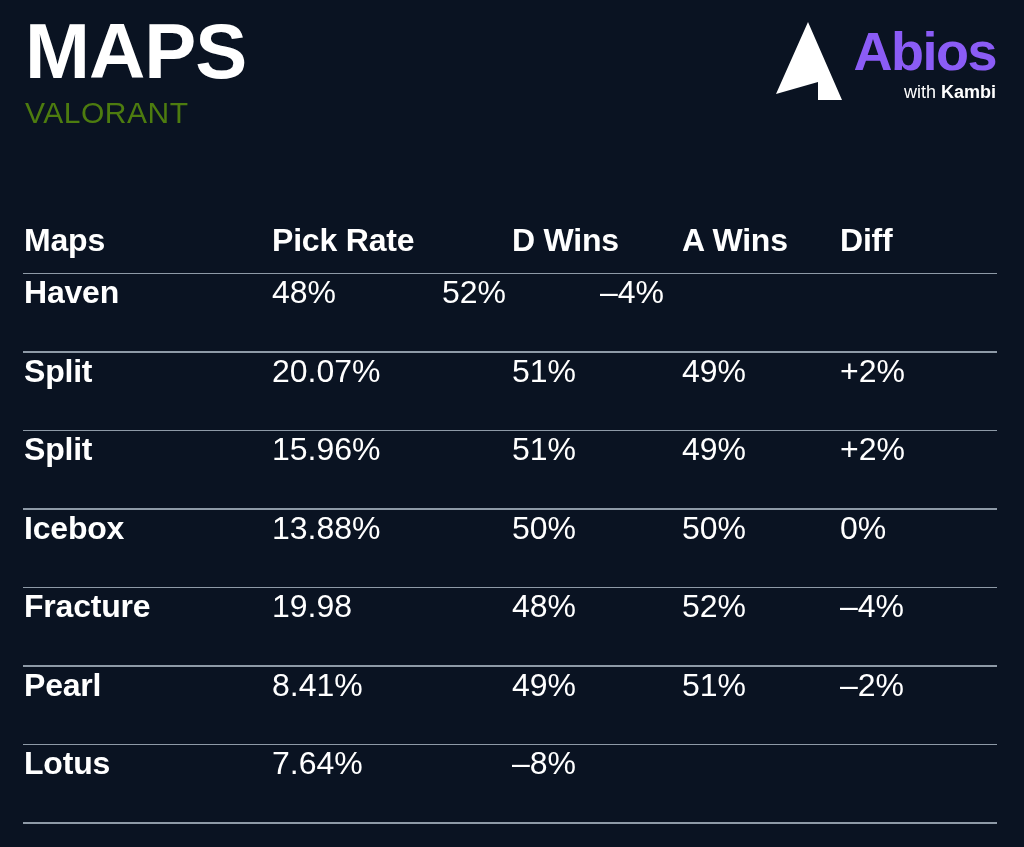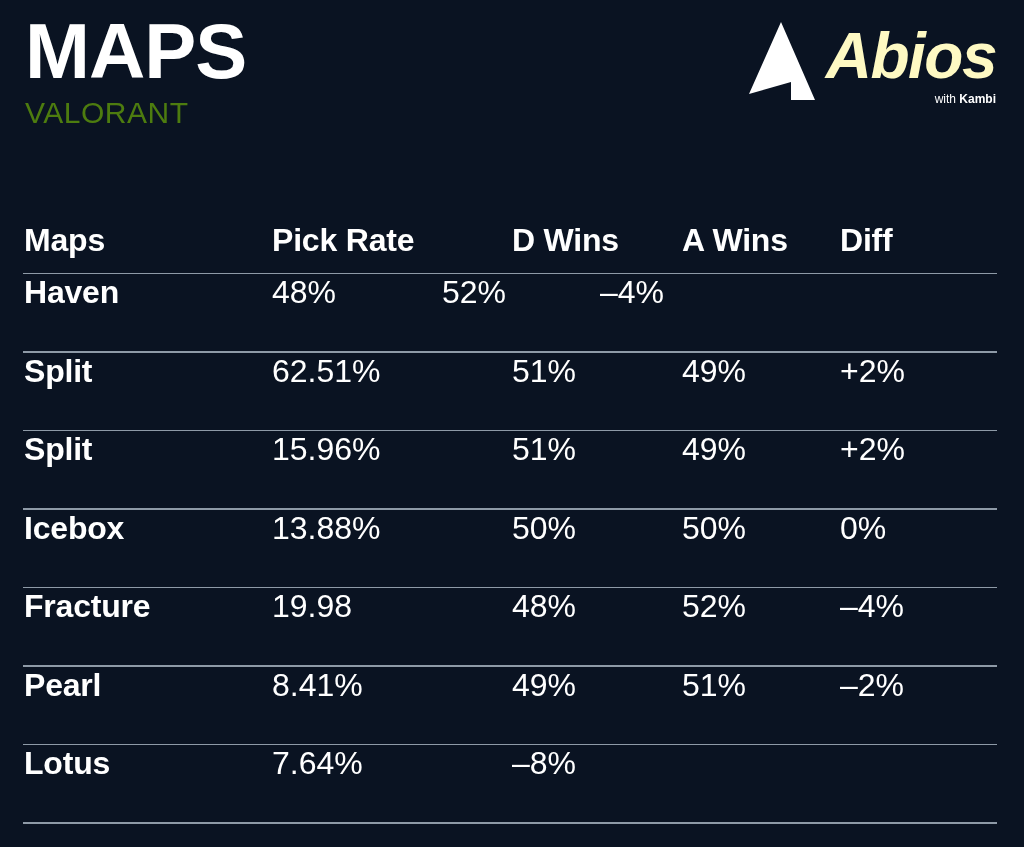--- a/index.html
+++ b/index.html
@@ -65,30 +65,29 @@
   }
 
   .logo-text-col {
     display:flex;
     flex-direction:column;
     align-items:flex-end;
     padding-top:4px;
   }
 
   .logo-wordmark {
-    font-size:64px;
+    font-size:54px;
     font-weight:700;
     letter-spacing:-1.5px;
     line-height:1;
-    color:#fef9c3;
-    font-style:italic;
+    color:#8b5cf6;
   }
 
   .logo-tagline {
-    font-size:12px;
+    font-size:18px;
     font-weight:300;
     margin-top:4px;
     color:#ffffff;
     white-space:nowrap;
   }
   .logo-tagline b { font-weight:700; }
 
   
   .table {
     position:absolute;
@@ -183,21 +182,21 @@
 
   <div class="row body-row divided">
     <div class="cell c-map">Haven</div>
     <div class="cell c-dwins value">48%</div>
     <div class="cell c-awins value">52%</div>
     <div class="cell c-diff value">–4%</div>
   </div>
 
   <div class="row body-row divided">
     <div class="cell c-map">Split</div>
-    <div class="cell c-pick value">62.51%</div>
+    <div class="cell c-pick value">20.07%</div>
     <div class="cell c-dwins value">51%</div>
     <div class="cell c-awins value">49%</div>
     <div class="cell c-diff value">+2%</div>
   </div>
 
   <div class="row body-row divided">
     <div class="cell c-map">Split</div>
     <div class="cell c-pick value">15.96%</div>
     <div class="cell c-dwins value">51%</div>
     <div class="cell c-awins value">49%</div>

